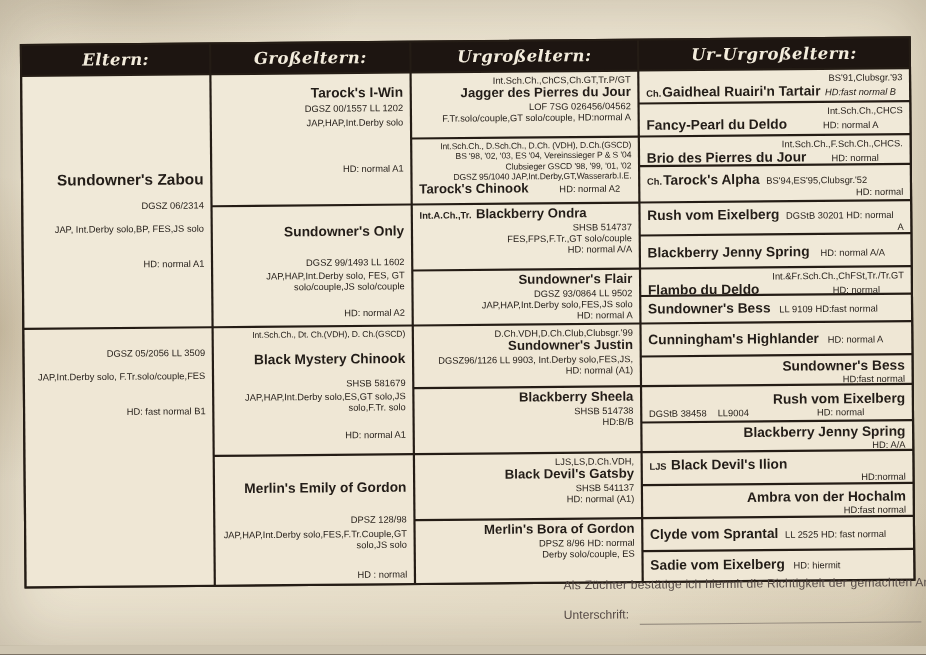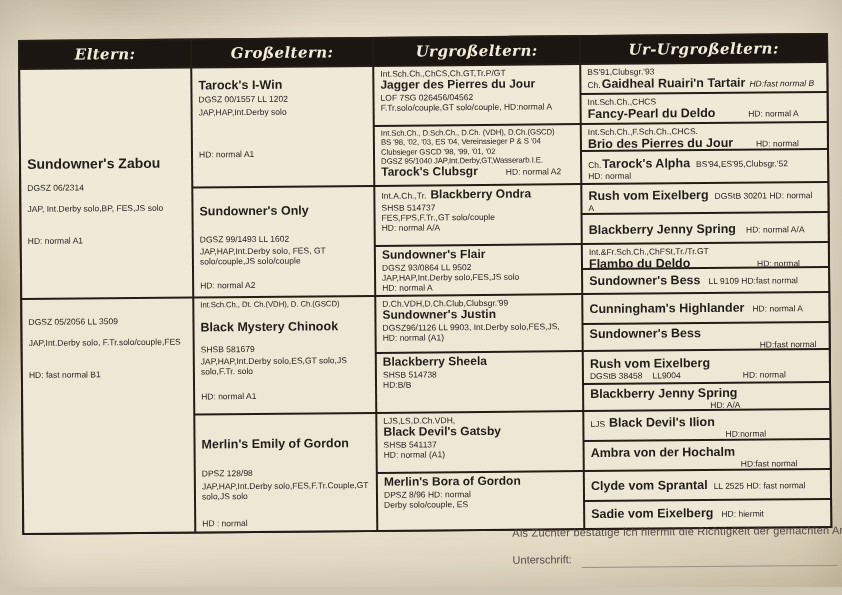--- a/index.html
+++ b/index.html
@@ -10,20 +10,21 @@
     background:#cfc6b2;
   }
   .page{
     position:relative;width:842px;height:587px;
     background:
       radial-gradient(ellipse 140px 200px at 0px 300px, rgba(150,125,85,.28), rgba(150,125,85,0) 70%),
       radial-gradient(ellipse 300px 120px at 120px 0px, rgba(120,100,70,.18), rgba(120,100,70,0) 70%),
       radial-gradient(ellipse 400px 200px at 842px 595px, rgba(140,120,90,.15), rgba(140,120,90,0) 70%),
       linear-gradient(135deg,#e9e1cd 0%, #ece4d1 40%, #e2d8c1 100%);
     box-shadow:inset 0 0 60px rgba(70,55,30,.25);
+    text-align:right;
   }
   .content{position:absolute;inset:0;transform:rotate(-0.5deg);transform-origin:20px 40px;}
   .ptable{
     position:absolute;left:18px;top:40px;width:806px;
     display:grid;
     grid-template-columns:170px 180px 205px 1fr;
     grid-template-rows:26px 28px 28px 25px 31px 28px 28px 23px 23px 28px 25px 31px 25px 28px 28px 28px 26px;
     gap:2px;background:#241c15;border:2px solid #241c15;
   }
   .hcell{
@@ -34,21 +35,21 @@
     letter-spacing:.4px;
   }
   .cell{background:#f0e9d8;padding:2px 6px;overflow:hidden;position:relative;}
   .c-alt{background:#efe7d5;}
   .nm{font-weight:bold;font-size:12.5px;line-height:1.15;white-space:nowrap;}
   .xl{font-size:14px;}
   .sm{font-size:8.5px;line-height:1.2;}
   .xs{font-size:7.8px;line-height:1.2;white-space:nowrap;letter-spacing:-.1px;}
   .row{display:flex;align-items:baseline;}
   .sfx{font-size:8.5px;font-weight:normal;white-space:nowrap;}
-  .pfx{font-size:8.5px;font-weight:normal;margin-right:4px;white-space:nowrap;}
+  .pfx{font-size:8.5px;font-weight:bold;margin-right:4px;white-space:nowrap;}
   .spread .sfx{margin-left:auto;margin-right:22px;}
   .ml4{margin-left:4px;font-style:italic;}.ml6{margin-left:6px;}.ml8{margin-left:8px;}.ml10{margin-left:10px;}
   .eltern{padding-top:6px;}
   .eltern .nm{margin-top:80px;}
   .eltern .rg{margin-top:11px;}
   .eltern .tt{margin-top:11px;white-space:nowrap;}
   .eltern .hd{margin-top:22px;}
   .g1 .nm{margin-top:8px;}.g1 .rg{margin-top:2px;}.g1 .tt{margin-top:2px;}.g1 .hd{margin-top:32px;}
   .g2 .nm{margin-top:14px;}.g2 .rg{margin-top:16px;}.g2 .tt{margin-top:1px;}.g2 .hd{margin-top:14px;}
   .g3 .nm{margin-top:11px;}.g3 .rg{margin-top:9px;}.g3 .tt{margin-top:2px;}.g3 .hd{margin-top:15px;}
@@ -120,21 +121,21 @@
       <div class="nm">Jagger des Pierres du Jour</div>
       <div class="sm">LOF 7SG 026456/04562</div>
       <div class="sm" style="white-space:nowrap">F.Tr.solo/couple,GT solo/couple, HD:normal A</div>
     </div>
     <div class="cell ug" style="grid-area:4/3/6/4">
       <div class="xs">Int.Sch.Ch., D.Sch.Ch., D.Ch. (VDH), D.Ch.(GSCD)</div>
       <div class="xs">BS '98, '02, '03, ES '04, Vereinssieger P &amp; S '04</div>
       <div class="xs">Clubsieger GSCD '98, '99, '01, '02</div>
       <div class="xs">DGSZ 95/1040  JAP,Int.Derby,GT,Wasserarb.I.E.</div>
       <div class="row">
-        <span class="nm">Tarock's Clubsgr</span>
+        <span class="nm">Tarock's Chinook</span>
         <span class="sfx" style="margin-left:28px">HD: normal  A2</span>
       </div>
     </div>
     <div class="cell ug" style="grid-area:6/3/8/4">
       <div class="row">
         <span class="pfx">Int.A.Ch.,Tr.</span>
         <span class="nm">Blackberry Ondra</span>
       </div>
       <div class="sm">SHSB 514737</div>
       <div class="sm">FES,FPS,F.Tr.,GT solo/couple</div>

